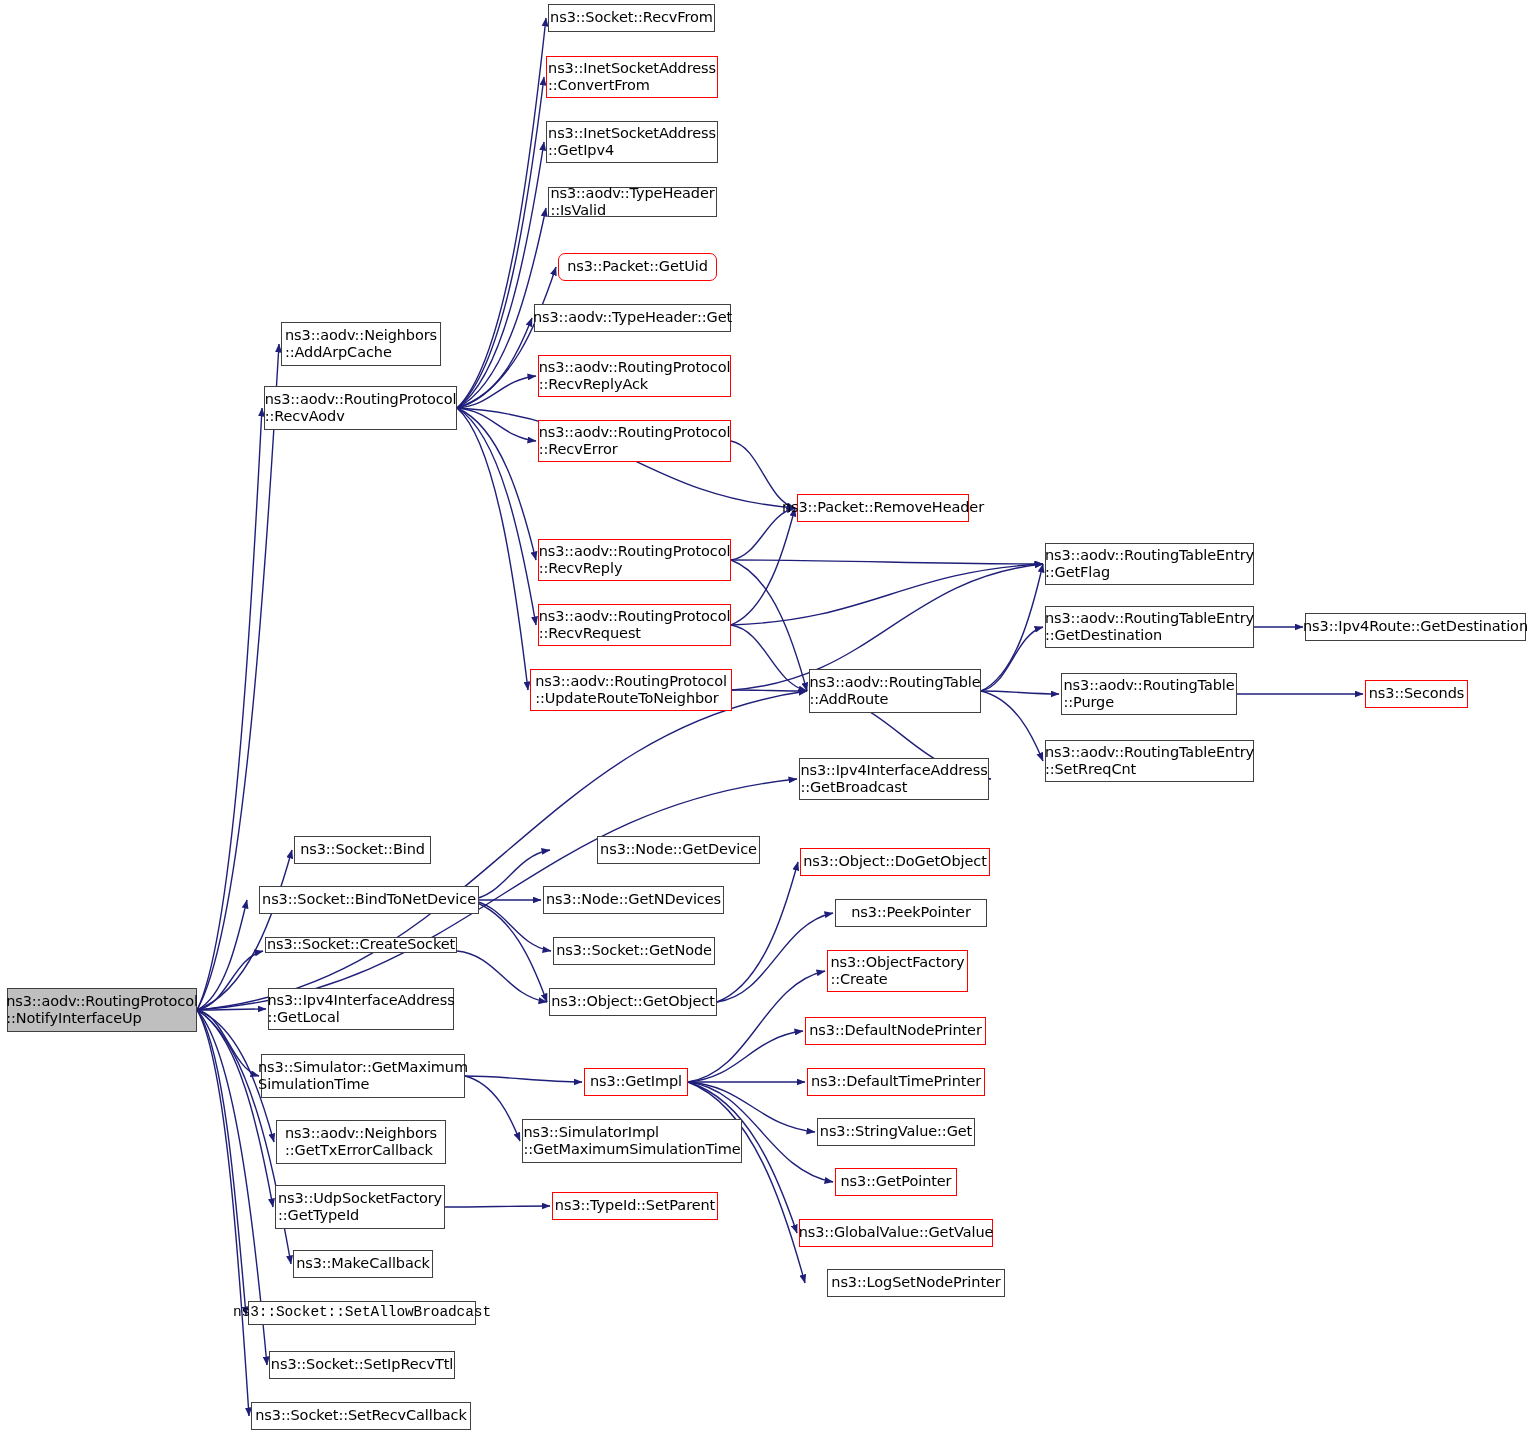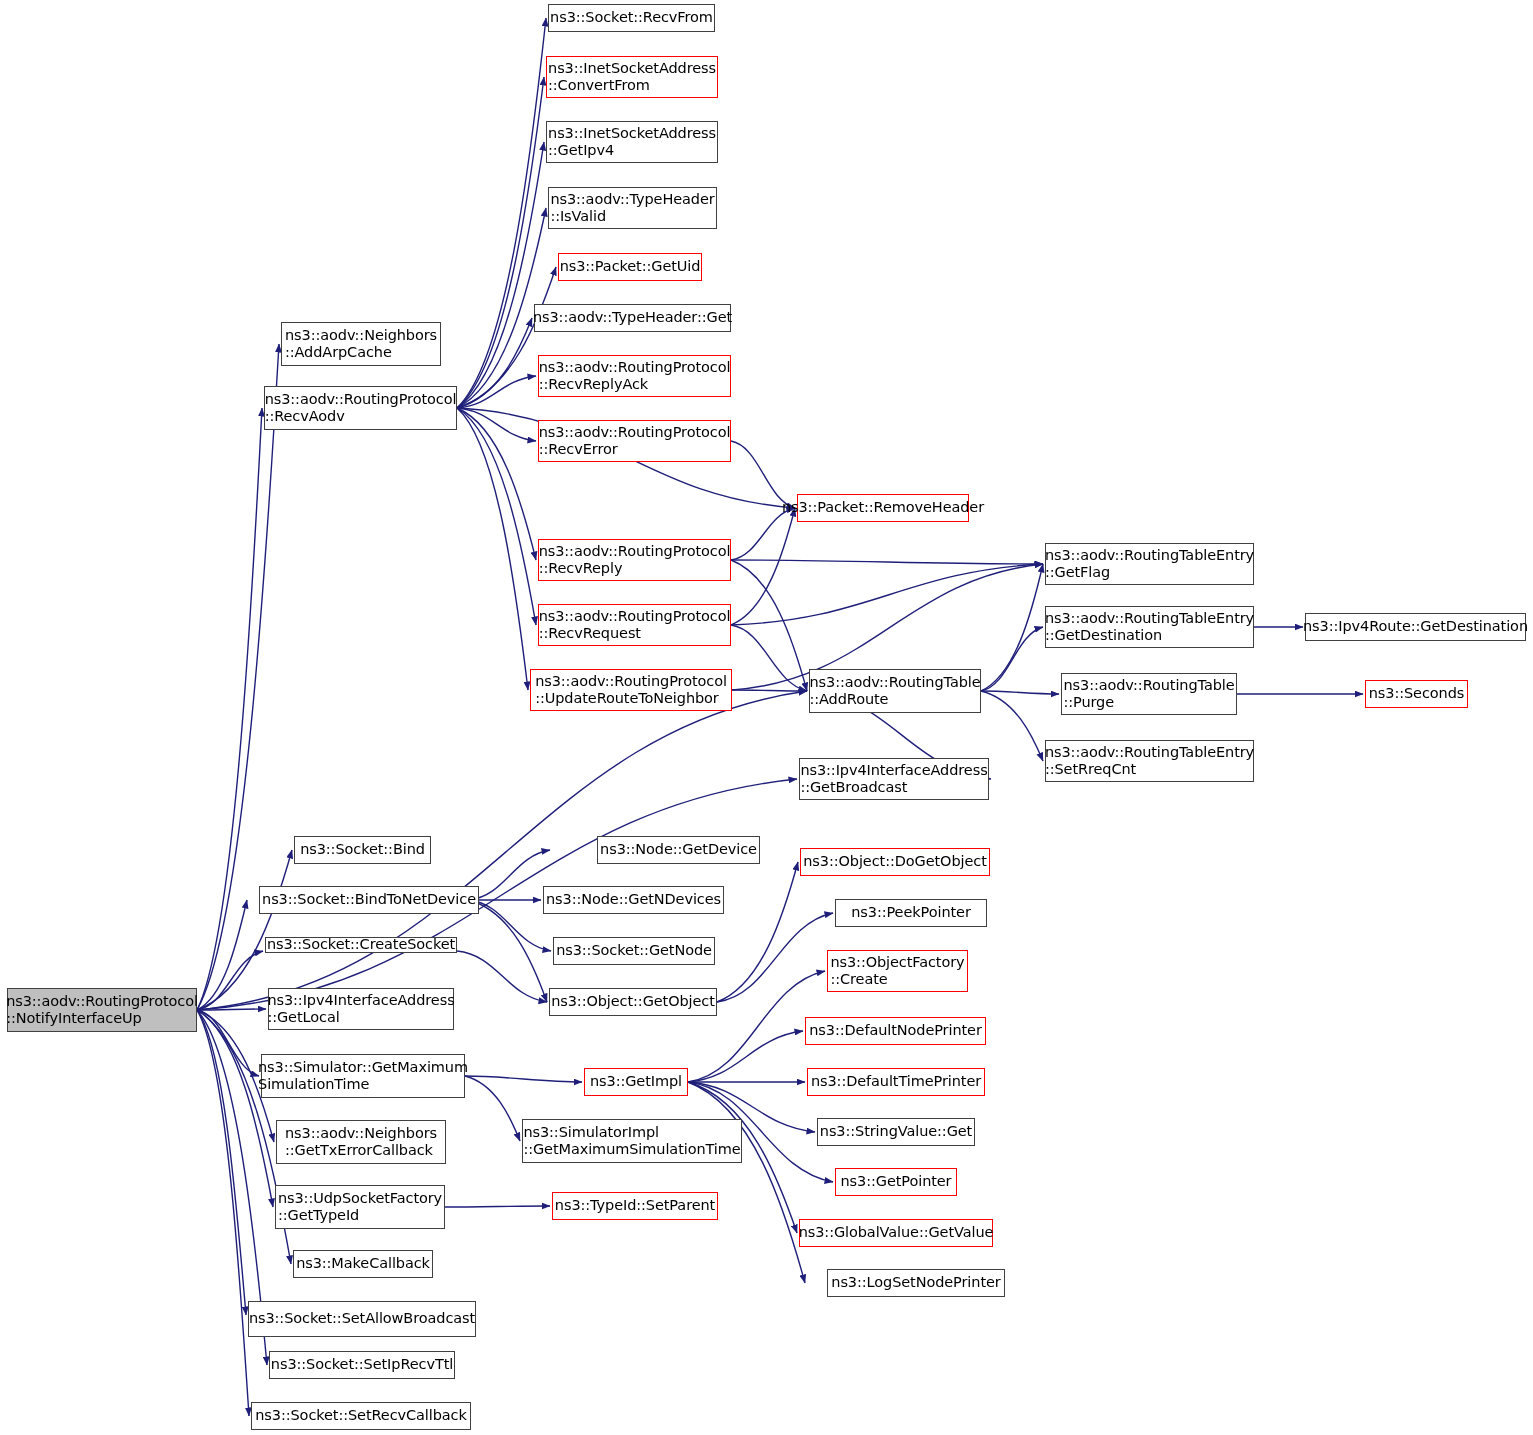--- a/index.html
+++ b/index.html
@@ -127,23 +127,23 @@
 ::NotifyInterfaceUp</div>
       <div class="node" style="left: 281px; top: 322px; width: 160px; height: 44px;">ns3::aodv::Neighbors
 ::AddArpCache</div>
       <div class="node" style="left: 264px; top: 386px; width: 193px; height: 44px;">ns3::aodv::RoutingProtocol
 ::RecvAodv</div>
       <div class="node" style="left: 548px; top: 4px; width: 167px; height: 28px;">ns3::Socket::RecvFrom</div>
       <div class="node red" style="left: 546px; top: 56px; width: 172px; height: 42px;">ns3::InetSocketAddress
 ::ConvertFrom</div>
       <div class="node" style="left: 546px; top: 121px; width: 172px; height: 42px;">ns3::InetSocketAddress
 ::GetIpv4</div>
-      <div class="node" style="left: 548px; top: 187px; width: 169px; height: 42px;">ns3::aodv::TypeHeader
+      <div class="node" style="left: 548px; top: 187px; width: 169px; height: 30px;">ns3::aodv::TypeHeader
 ::IsValid</div>
-      <div class="node red" style="left: 558px; top: 253px; width: 144px; height: 28px;">ns3::Packet::GetUid</div>
+      <div class="node red" style="left: 558px; top: 253px; width: 159px; height: 28px; border-radius: 7px;">ns3::Packet::GetUid</div>
       <div class="node" style="left: 534px; top: 304px; width: 197px; height: 28px;">ns3::aodv::TypeHeader::Get</div>
       <div class="node red" style="left: 538px; top: 355px; width: 193px; height: 42px;">ns3::aodv::RoutingProtocol
 ::RecvReplyAck</div>
       <div class="node red" style="left: 538px; top: 420px; width: 193px; height: 42px;">ns3::aodv::RoutingProtocol
 ::RecvError</div>
       <div class="node red" style="left: 797px; top: 494px; width: 172px; height: 28px;">ns3::Packet::RemoveHeader</div>
       <div class="node red" style="left: 538px; top: 539px; width: 193px; height: 42px;">ns3::aodv::RoutingProtocol
 ::RecvReply</div>
       <div class="node red" style="left: 538px; top: 604px; width: 193px; height: 42px;">ns3::aodv::RoutingProtocol
 ::RecvRequest</div>
@@ -168,21 +168,21 @@
       <div class="node" style="left: 265px; top: 937px; width: 192px; height: 16px;">ns3::Socket::CreateSocket</div>
       <div class="node" style="left: 268px; top: 988px; width: 186px; height: 42px;">ns3::Ipv4InterfaceAddress
 ::GetLocal</div>
       <div class="node" style="left: 261px; top: 1054px; width: 204px; height: 44px;">ns3::Simulator::GetMaximum
 SimulationTime</div>
       <div class="node" style="left: 276px; top: 1120px; width: 170px; height: 44px;">ns3::aodv::Neighbors
 ::GetTxErrorCallback</div>
       <div class="node" style="left: 275px; top: 1185px; width: 170px; height: 44px;">ns3::UdpSocketFactory
 ::GetTypeId</div>
       <div class="node" style="left: 293px; top: 1250px; width: 140px; height: 28px;">ns3::MakeCallback</div>
-      <div class="node" style="left: 248px; top: 1301px; width: 228px; height: 36px;">ns3::Socket::SetAllowBroadcast</div>
+      <div class="node" style="left: 248px; top: 1301px; width: 228px; height: 24px; font-family: Liberation Mono, monospace;">ns3::Socket::SetAllowBroadcast</div>
       <div class="node" style="left: 269px; top: 1351px; width: 186px; height: 28px;">ns3::Socket::SetIpRecvTtl</div>
       <div class="node" style="left: 251px; top: 1402px; width: 220px; height: 28px;">ns3::Socket::SetRecvCallback</div>
       <div class="node" style="left: 552px; top: 836px; width: 163px; height: 28px; margin-left: 45px;">ns3::Node::GetDevice</div>
       <div class="node" style="left: 543px; top: 886px; width: 181px; height: 28px;">ns3::Node::GetNDevices</div>
       <div class="node" style="left: 553px; top: 937px; width: 162px; height: 28px;">ns3::Socket::GetNode</div>
       <div class="node" style="left: 549px; top: 988px; width: 168px; height: 28px;">ns3::Object::GetObject</div>
       <div class="node red" style="left: 584px; top: 1068px; width: 104px; height: 28px;">ns3::GetImpl</div>
       <div class="node" style="left: 522px; top: 1119px; width: 220px; height: 44px;">ns3::SimulatorImpl
 ::GetMaximumSimulationTime</div>
       <div class="node red" style="left: 552px; top: 1192px; width: 166px; height: 28px;">ns3::TypeId::SetParent</div>

